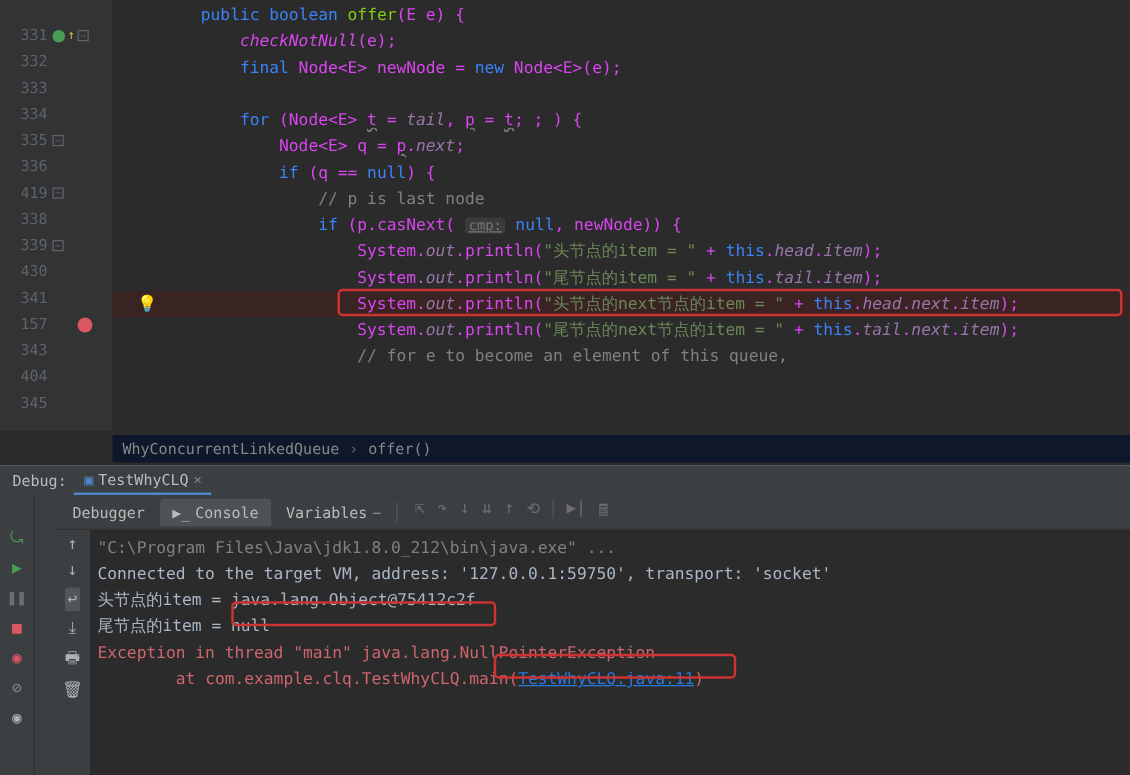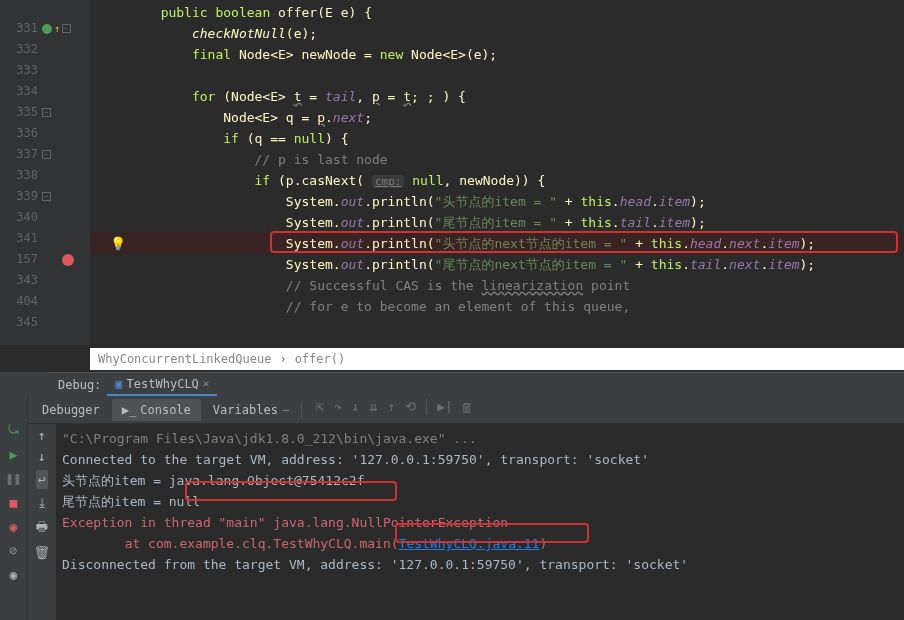--- a/index.html
+++ b/index.html
@@ -73,41 +73,41 @@
 }
 .code-line.bp {
   background: #3a2323;
 }
 .hl-box {
   position: absolute;
   border: 2px solid #cc3333;
   border-radius: 4px;
   pointer-events: none;
 }
-.kw { color: #bef264; }
-.type { color: #fef9c3; }
-.method { color: #fef9c3; }
+.kw { color: #3b82f6; }
+.type { color: #d946ef; }
+.method { color: #84cc16; }
 .str { color: #6a8759; }
 .comment { color: #808080; }
 .field { color: #9876aa; font-style: italic; }
 .static { color: #9876aa; font-style: italic; }
 .param-hint { color: #787878; background: #3b3b3b; font-size: 11px; padding: 0 3px; border-radius: 3px; text-decoration: underline; }
 .bulb {
   position: absolute;
   left: 20px;
   color: #e8ba36;
   font-size: 13px;
 }
 .breadcrumb {
   position: absolute;
   top: 348px;
   left: 90px;
   right: 0;
   height: 22px;
-  background: #ffffff;
+  background: #0f172a;
   color: #888;
   font-size: 12px;
   display: flex;
   align-items: center;
   padding-left: 8px;
   gap: 8px;
 }
 .breadcrumb .chev { color: #666; }
 .debug-panel {
   position: absolute;
@@ -118,21 +118,20 @@
   background: #3c3f41;
   display: flex;
   flex-direction: column;
 }
 .debug-tabs {
   height: 24px;
   display: flex;
   align-items: center;
   border-top: 1px solid #555;
   padding-left: 4px;
-  margin-left: 48px;
 }
 .debug-label {
   color: #bbb;
   font-size: 12px;
   padding: 0 6px;
 }
 .debug-tab {
   display: flex;
   align-items: center;
   gap: 4px;
@@ -157,20 +156,21 @@
   padding-top: 26px;
   gap: 8px;
 }
 .tool-icon { width: 16px; height: 16px; display: flex; align-items: center; justify-content: center; color: #afb1b3; font-size: 13px; cursor: pointer; }
 .tool-icon.green { color: #499c54; }
 .tool-icon.red { color: #db5860; }
 .debug-content {
   flex: 1;
   display: flex;
   flex-direction: column;
+  margin-left: 16px;
 }
 .debug-inner-tabs {
   height: 28px;
   display: flex;
   align-items: center;
   background: #3c3f41;
   border-bottom: 1px solid #323232;
   padding-left: 4px;
   gap: 2px;
 }
@@ -252,37 +252,37 @@
         <span class="line-num">335</span>
         <span class="gutter-icons">
           <span class="fold-minus">−</span>
         </span>
       </div>
       <div class="gutter-row">
         <span class="line-num">336</span>
         <span class="gutter-icons"></span>
       </div>
       <div class="gutter-row">
-        <span class="line-num">337</span>
+        <span class="line-num">419</span>
         <span class="gutter-icons">
           <span class="fold-minus">−</span>
         </span>
       </div>
       <div class="gutter-row">
         <span class="line-num">338</span>
         <span class="gutter-icons"></span>
       </div>
       <div class="gutter-row">
         <span class="line-num">339</span>
         <span class="gutter-icons">
           <span class="fold-minus">−</span>
         </span>
       </div>
       <div class="gutter-row">
-        <span class="line-num">340</span>
+        <span class="line-num">430</span>
         <span class="gutter-icons"></span>
       </div>
       <div class="gutter-row">
         <span class="line-num">341</span>
         <span class="gutter-icons"></span>
       </div>
       <div class="gutter-row">
         <span class="line-num">157</span>
         <span class="gutter-icons"></span>
         <span class="breakpoint"></span>
@@ -307,21 +307,20 @@
       <div class="code-line"><span></span></div>
       <div class="code-line"><span>            </span><span class="kw">for </span><span class="type">(Node&lt;E&gt; </span><span class="type underline-wavy">t</span><span class="type"> = </span><span class="field">tail</span><span class="type">, </span><span class="type underline-wavy">p</span><span class="type"> = </span><span class="type underline-wavy">t</span><span class="type">; ; ) {</span></div>
       <div class="code-line"><span>                </span><span class="type">Node&lt;E&gt; q = </span><span class="type underline-wavy">p</span><span class="type">.</span><span class="field">next</span><span class="type">;</span></div>
       <div class="code-line"><span>                </span><span class="kw">if </span><span class="type">(q == </span><span class="kw">null</span><span class="type">) {</span></div>
       <div class="code-line"><span>                    </span><span class="comment">// p is last node</span></div>
       <div class="code-line"><span>                    </span><span class="kw">if </span><span class="type">(p.casNext( </span><span class="param-hint">cmp:</span><span class="kw"> null</span><span class="type">, newNode)) {</span></div>
       <div class="code-line"><span>                        </span><span class="type">System.</span><span class="static">out</span><span class="type">.println(</span><span class="str">"头节点的item = " </span><span class="type">+ </span><span class="kw">this</span><span class="type">.</span><span class="field">head</span><span class="type">.</span><span class="field">item</span><span class="type">);</span></div>
       <div class="code-line"><span>                        </span><span class="type">System.</span><span class="static">out</span><span class="type">.println(</span><span class="str">"尾节点的item = " </span><span class="type">+ </span><span class="kw">this</span><span class="type">.</span><span class="field">tail</span><span class="type">.</span><span class="field">item</span><span class="type">);</span></div>
       <div class="code-line bp"><span class="bulb">💡</span><span>                        </span><span class="type">System.</span><span class="static">out</span><span class="type">.println(</span><span class="str">"头节点的next节点的item = " </span><span class="type">+ </span><span class="kw">this</span><span class="type">.</span><span class="field">head</span><span class="type">.</span><span class="field">next</span><span class="type">.</span><span class="field">item</span><span class="type">);</span></div>
       <div class="code-line"><span>                        </span><span class="type">System.</span><span class="static">out</span><span class="type">.println(</span><span class="str">"尾节点的next节点的item = " </span><span class="type">+ </span><span class="kw">this</span><span class="type">.</span><span class="field">tail</span><span class="type">.</span><span class="field">next</span><span class="type">.</span><span class="field">item</span><span class="type">);</span></div>
-      <div class="code-line"><span>                        </span><span class="comment">// Successful CAS is the </span><span class="comment underline-wavy">linearization</span><span class="comment"> point</span></div>
       <div class="code-line"><span>                        </span><span class="comment">// for e to become an element of this queue,</span></div>
     </div>
 </div>
 
 <div class="breadcrumb">
   <span>WhyConcurrentLinkedQueue</span>
   <span class="chev">›</span>
   <span>offer()</span>
 </div>
 
@@ -379,21 +378,20 @@
           <span class="ct-icon">🖶</span>
           <span class="ct-icon">🗑</span>
         </div>
         <div class="console" id="console">
             <div class="console-line"><span class="c-gray">"C:\Program Files\Java\jdk1.8.0_212\bin\java.exe" ...</span></div>
             <div class="console-line"><span class="">Connected to the target VM, address: '127.0.0.1:59750', transport: 'socket'</span></div>
             <div class="console-line"><span class="">头节点的item = java.lang.Object@75412c2f</span></div>
             <div class="console-line"><span class="">尾节点的item = null</span></div>
             <div class="console-line"><span class="c-red">Exception in thread "main" java.lang.NullPointerException</span></div>
             <div class="console-line"><span class="c-red">	at com.example.clq.TestWhyCLQ.main(</span><span class="c-link">TestWhyCLQ.java:11</span><span class="c-red">)</span></div>
-            <div class="console-line"><span class="">Disconnected from the target VM, address: '127.0.0.1:59750', transport: 'socket'</span></div>
           </div>
       </div>
     </div>
   </div>
 </div>
 
 <div class="hl-box" style="top: 231px; left: 270px; width: 628px; height: 22px;"></div>
 <div class="hl-box" style="top: 481px; left: 185px; width: 212px; height: 20px;"></div>
 <div class="hl-box" style="top: 523px; left: 395px; width: 194px; height: 20px;"></div>
 

